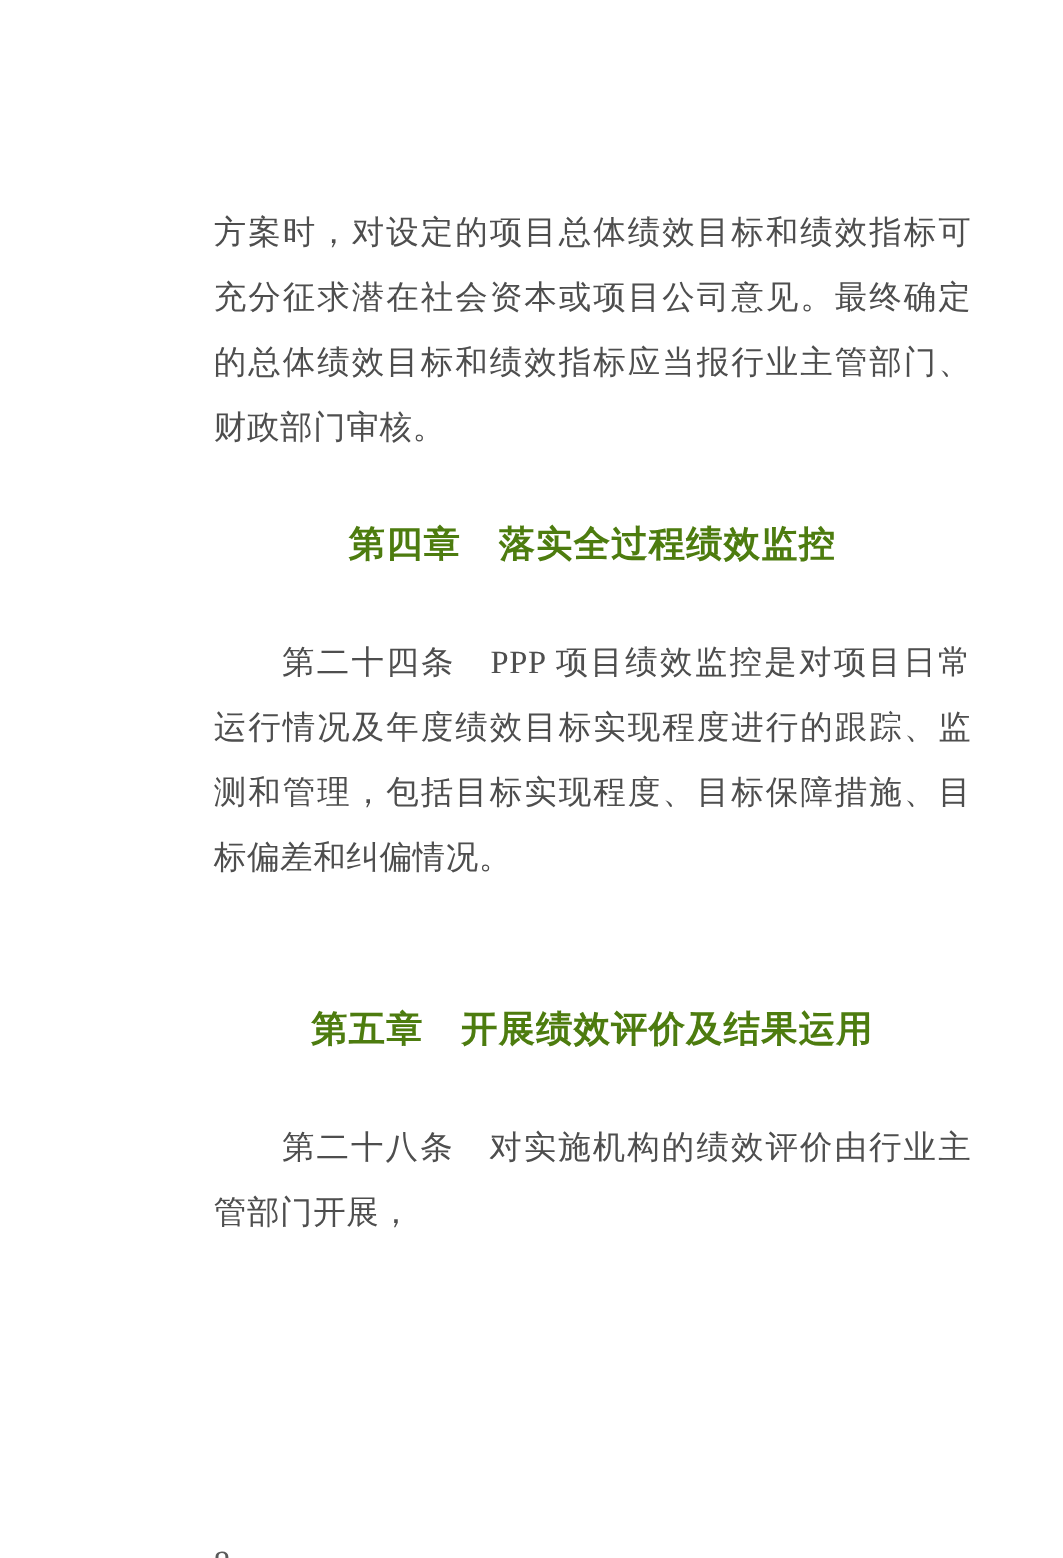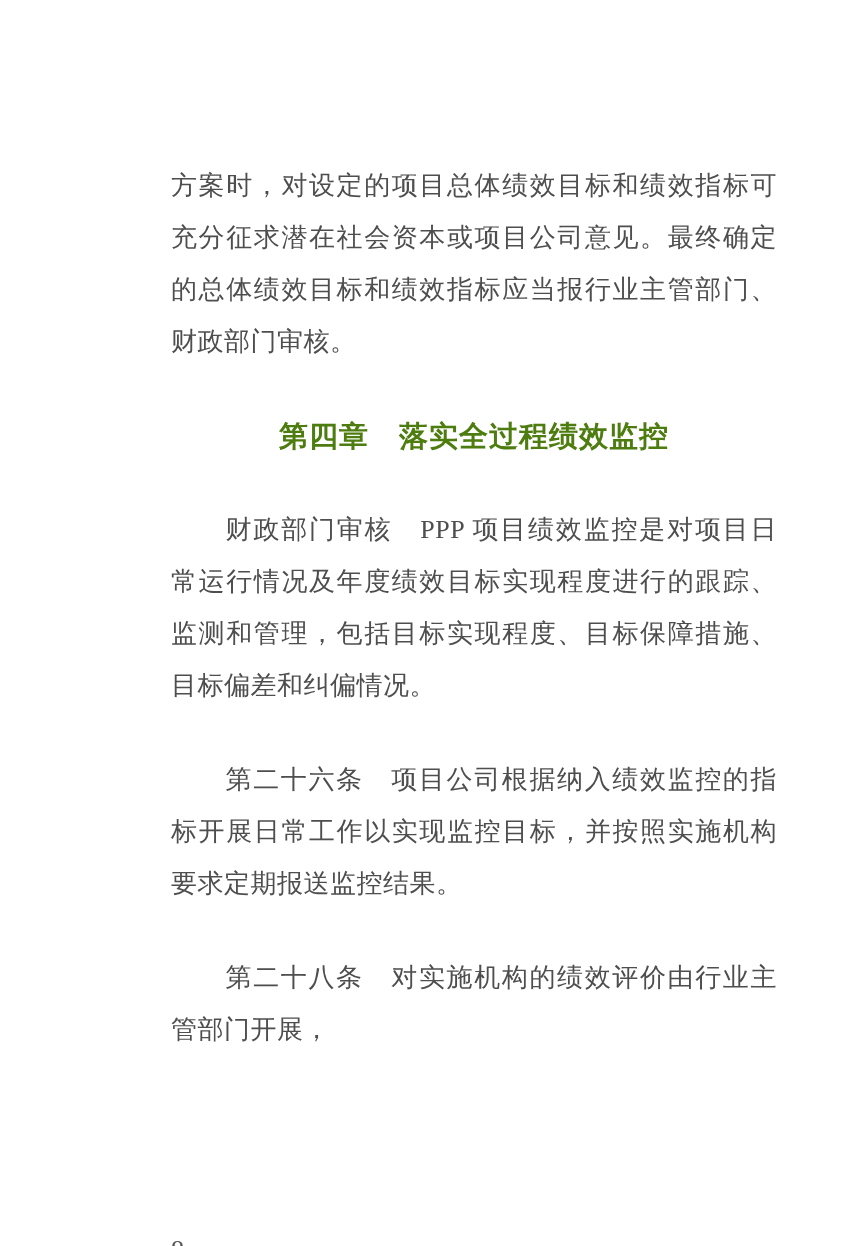--- a/index.html
+++ b/index.html
@@ -90,25 +90,25 @@
 </head>
 <body>
 
 <div class="page">
 
   <div class="content">
     <p class="para">方案时，对设定的项目总体绩效目标和绩效指标可充分征求潜在社会资本或项目公司意见。最终确定的总体绩效目标和绩效指标应当报行业主管部门、财政部门审核。</p>
 
     <h2 class="heading ch4">第四章　落实全过程绩效监控</h2>
 
-    <p class="para indent">财政部门审核　PPP 项目绩效监控是对项目日常运行情况及年度绩效目标实现程度进行的跟踪、监测和管理，包括目标实现程度、目标保障措施、目标偏差和纠偏情况。</p>
+    <p class="para indent">第二十四条　PPP 项目绩效监控是对项目日常运行情况及年度绩效目标实现程度进行的跟踪、监测和管理，包括目标实现程度、目标保障措施、目标偏差和纠偏情况。</p>
 
 
-    <p class="para indent">第二十六条　项目公司根据纳入绩效监控的指标开展日常工作以实现监控目标，并按照实施机构要求定期报送监控结果。</p>
 
+    <h2 class="heading ch5">第五章　开展绩效评价及结果运用</h2>
 
 
     <p class="para indent">第二十八条　对实施机构的绩效评价由行业主管部门开展，</p>
   </div>
 
   <div class="page-number">— 8 —</div>
 
   <div class="logo">
     <div class="logo-row1">
       <span style="color:#2a5cc2">W</span><span style="color:#e23a2e">a</span><span style="color:#f0a800">t</span><span style="color:#3fa43a">e</span><span style="color:#3fa43a">r</span><span class="logo-num" style="color:#6d28d9">8848</span><span class="logo-tld" style="color:#e23a2e">.com</span>

